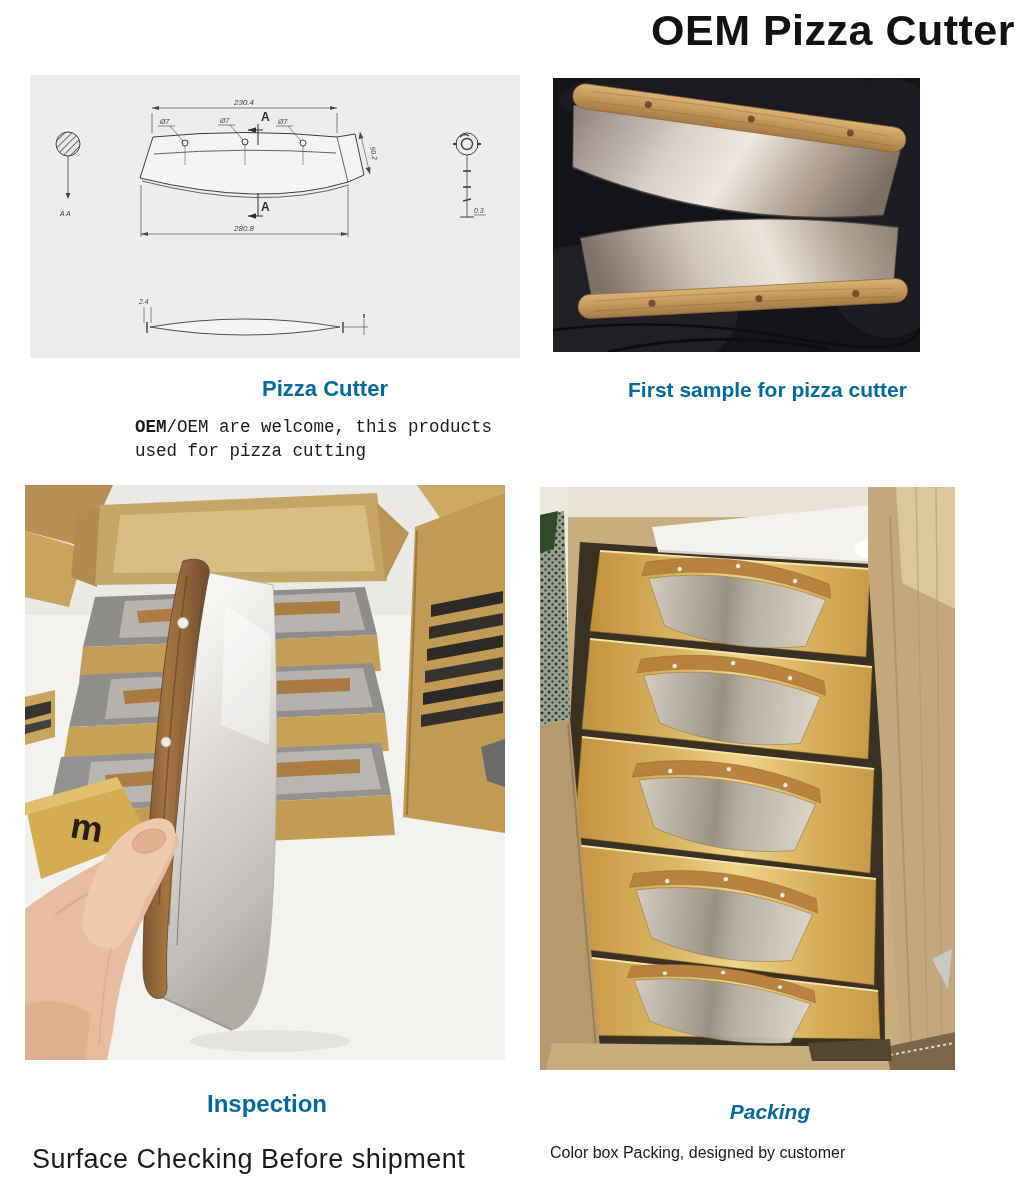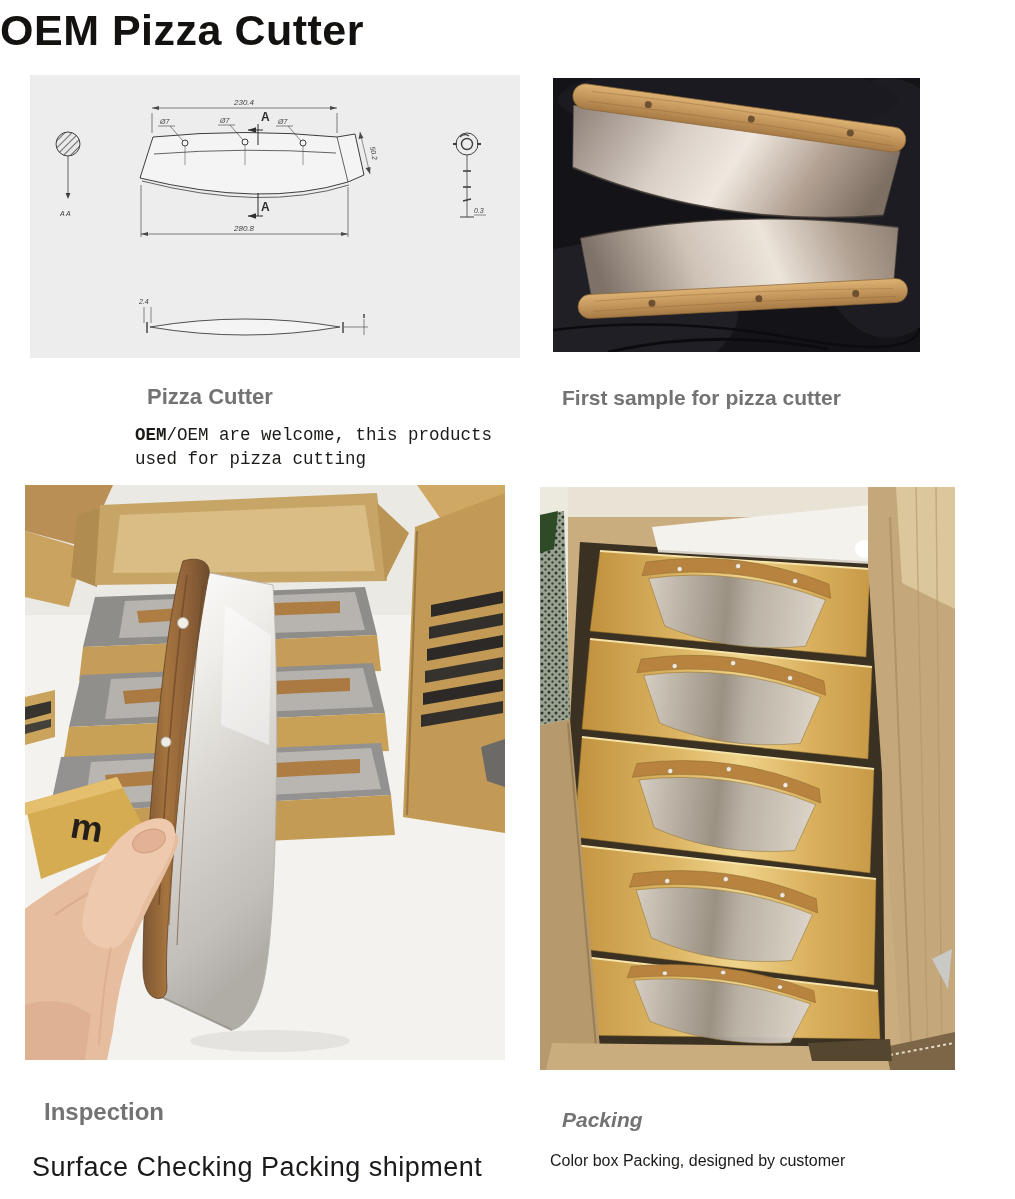--- a/index.html
+++ b/index.html
@@ -1,27 +1,27 @@
 <!DOCTYPE html>
 <html><head>
 <meta charset="utf-8">
 <style>
   html,body{margin:0;padding:0;background:#ffffff;}
   .page{position:relative;width:1015px;height:1199px;background:#ffffff;
         font-family:"Liberation Sans",sans-serif;color:#1d1b1a;overflow:hidden;}
-  .page-title{position:absolute;left:0;top:6px;width:100%;text-align:left;
+  .page-title{position:absolute;left:0;top:6px;width:100%;text-align:right;
         font-size:43px;font-weight:800;letter-spacing:0.5px;color:#141210;margin:0;}
   .panel{position:absolute;}
   .drawing-panel{left:30px;top:75px;width:490px;height:283px;background:#eab308;}
   .photo-first-sample{left:553px;top:78px;width:367px;height:274px;}
   .photo-inspection{left:25px;top:485px;width:480px;height:575px;}
   .photo-packing{left:540px;top:487px;width:415px;height:583px;}
   .panel svg{display:block;width:100%;height:100%;}
   .caption{position:absolute;}
-  .caption h2{margin:12px;color:#737373;}
+  .caption h2{margin:4px;color:#0369a1;text-align:center;}
   .caption p{margin:0;color:#1c1a18;}
   .caption-left{left:135px;top:372px;width:380px;}
   .caption-left h2{font-size:22px;font-weight:800;}
   .caption-left p{margin-top:14px;font-size:17.5px;line-height:1.35;font-family:Liberation Mono, monospace;}
   .caption-right{left:550px;top:374px;width:435px;}
   .caption-right h2{font-size:21px;font-weight:700;}
   .caption-right p{margin-top:9px;font-size:18.5px;line-height:1.25;}
   .caption-inspection{left:32px;top:1086px;width:470px;}
   .caption-inspection h2{font-size:24px;font-weight:800;}
   .caption-inspection p{margin-top:26px;font-size:27px;font-weight:400;letter-spacing:0.5px;}
@@ -412,21 +412,21 @@
         <line x1="28" y1="236" x2="58" y2="583" stroke="#8f744c" stroke-width="2" opacity="0.7"></line>
       </g>
 
       <polygon points="12,556 345,560 350,583 6,583" fill="#c9ad7f"></polygon>
       <polygon points="268,556 350,552 352,574 272,574" fill="#55462f"></polygon>
     </svg>
   </div>
 
   <div class="caption caption-inspection">
     <h2>Inspection</h2>
-    <p>Surface Checking Packing shipment</p>
+    <p>Surface Checking Before shipment</p>
   </div>
 
   <div class="caption caption-packing">
     <h2>Packing</h2>
     <p>Color box Packing, designed by customer</p>
   </div>
 
 </div>
 
 </body></html>

